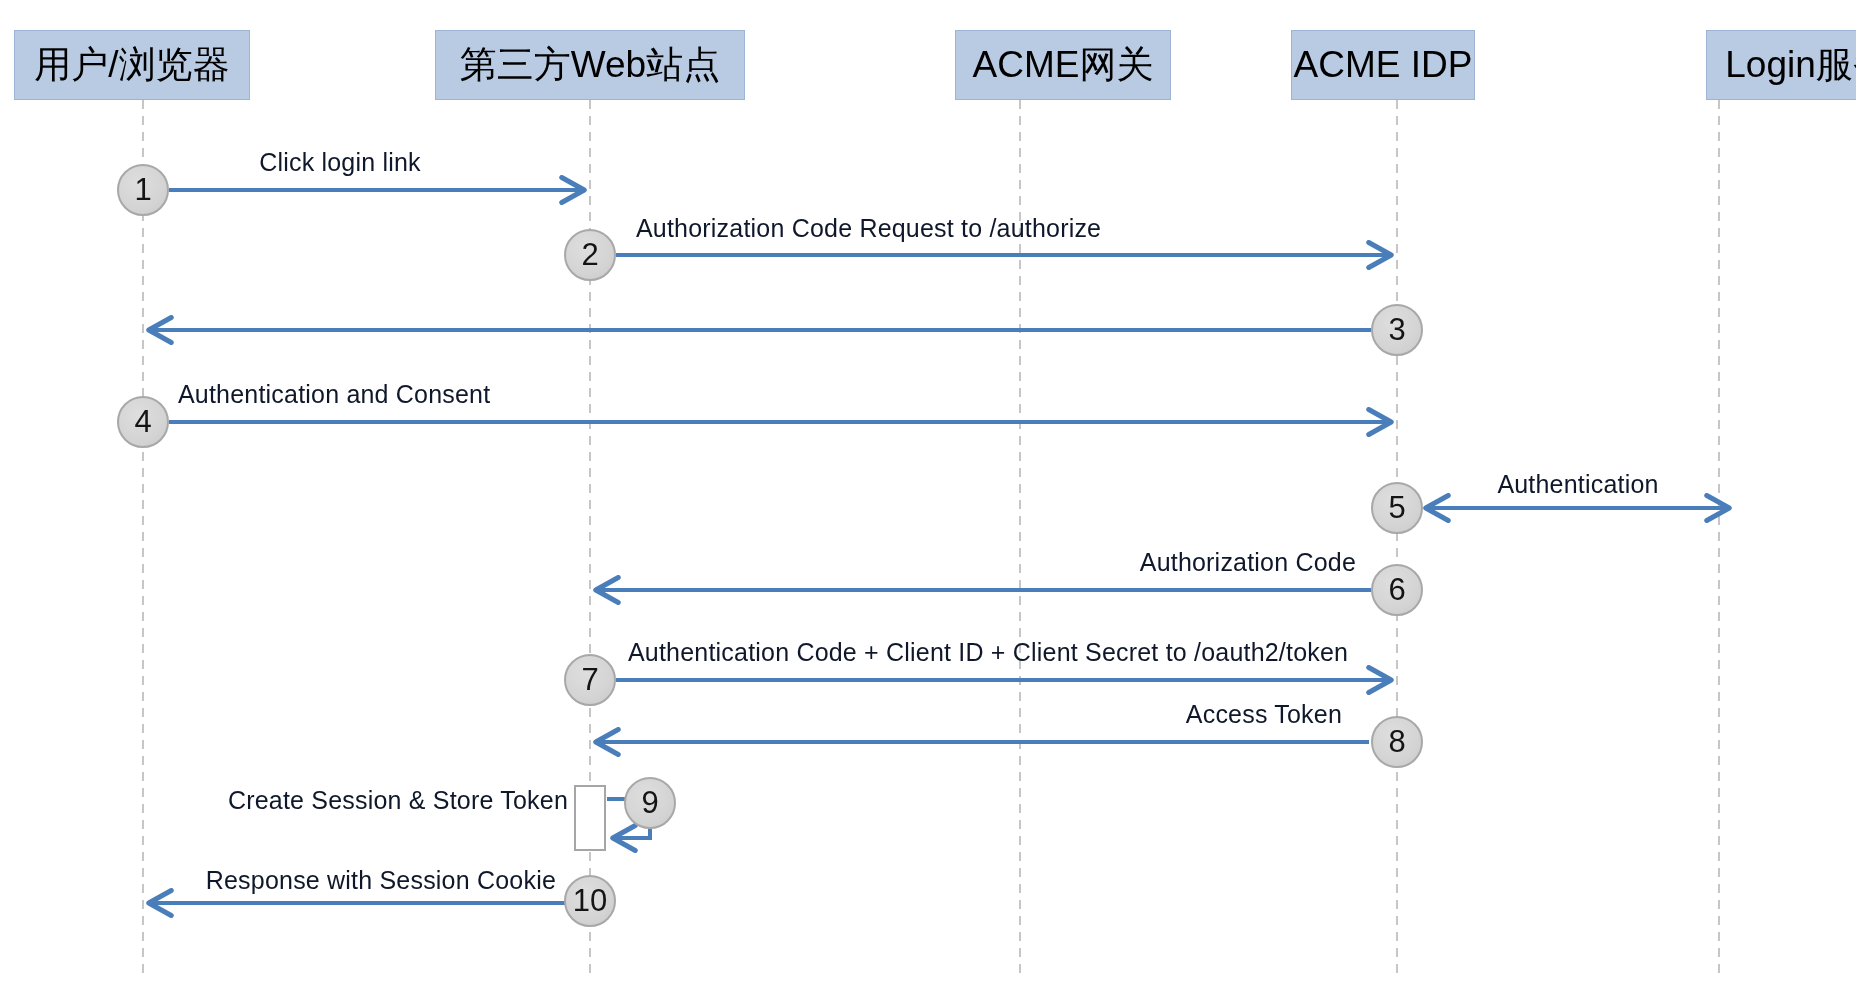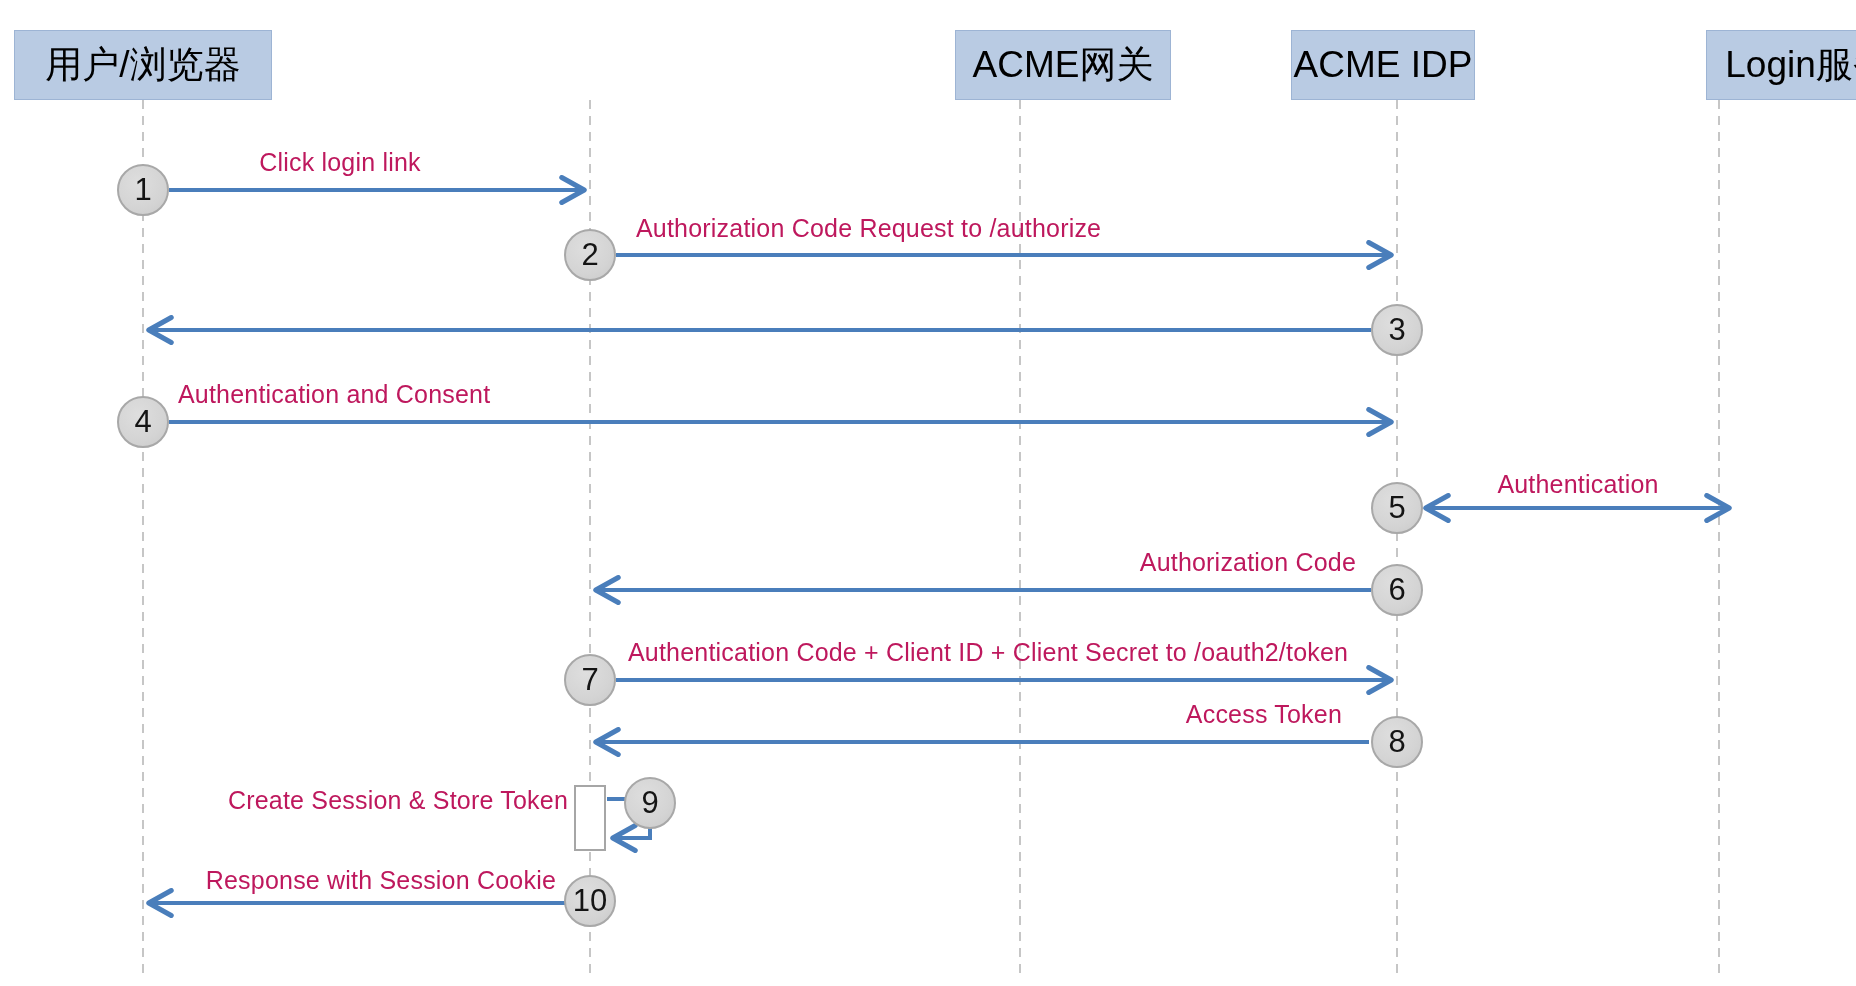--- a/index.html
+++ b/index.html
@@ -12,21 +12,21 @@
   }
   #wires{position:absolute;left:0;top:0;z-index:1;}
   .actor{
     position:absolute;top:30px;height:70px;
     background:#b9cbe3;border:1px solid #9db4d4;
     box-sizing:border-box;
     display:flex;align-items:center;justify-content:center;
     font-size:37px;color:#000;z-index:2;white-space:nowrap;
   }
   .msg-label{
-    position:absolute;font-size:25px;color:#be185d;
+    position:absolute;font-size:25px;color:#0f172a;
     white-space:nowrap;z-index:3;letter-spacing:0.2px;
   }
   .center-label{transform:translateX(-50%);}
   .num{
     position:absolute;width:48px;height:48px;border-radius:50%;
     background:radial-gradient(circle at 40% 35%, #dedede 0%, #d4d4d4 60%, #c9c9c9 100%);
     border:2px solid #a8a8a8;
     display:flex;align-items:center;justify-content:center;
     font-size:31px;color:#141414;z-index:4;
   }
@@ -64,21 +64,22 @@
       <line x1="1576" y1="508" x2="1728" y2="508" marker-end="url(#ah)"></line>
       <line x1="1371" y1="590" x2="597" y2="590" marker-end="url(#ah)"></line>
       <line x1="616" y1="680" x2="1390" y2="680" marker-end="url(#ah)"></line>
       <line x1="1369" y1="742" x2="597" y2="742" marker-end="url(#ah)"></line>
       <line x1="607" y1="799" x2="628" y2="799"></line>
       <polyline points="650,820 650,838 614,838" marker-end="url(#ah)"></polyline>
       <line x1="566" y1="903" x2="150" y2="903" marker-end="url(#ah)"></line>
     </g>
   </svg>
 
-  <div class="actor" style="left:14px;  width:258px;">用户/浏览器</div>
+  <div class="actor" style="left:14px;  width:236px;">用户/浏览器</div>
+  <div class="actor" style="left:435px; width:310px;">第三方Web站点</div>
   <div class="actor" style="left:912px; width:216px;margin-left:43px;">ACME网关</div>
   <div class="actor" style="left:1291px;width:184px;">ACME IDP</div>
   <div class="actor" style="left:1676px;width:203px;margin-left:30px;">Login服务</div>
 
   <div class="activation"></div>
 
   <div class="msg-label center-label" style="left:340px; top:148px;">Click login link</div>
   <div class="msg-label" style="left:636px; top:214px;">Authorization Code Request to /authorize</div>
   <div class="msg-label" style="left:178px; top:380px;">Authentication and Consent</div>
   <div class="msg-label center-label" style="left:1578px; top:470px;">Authentication</div>

